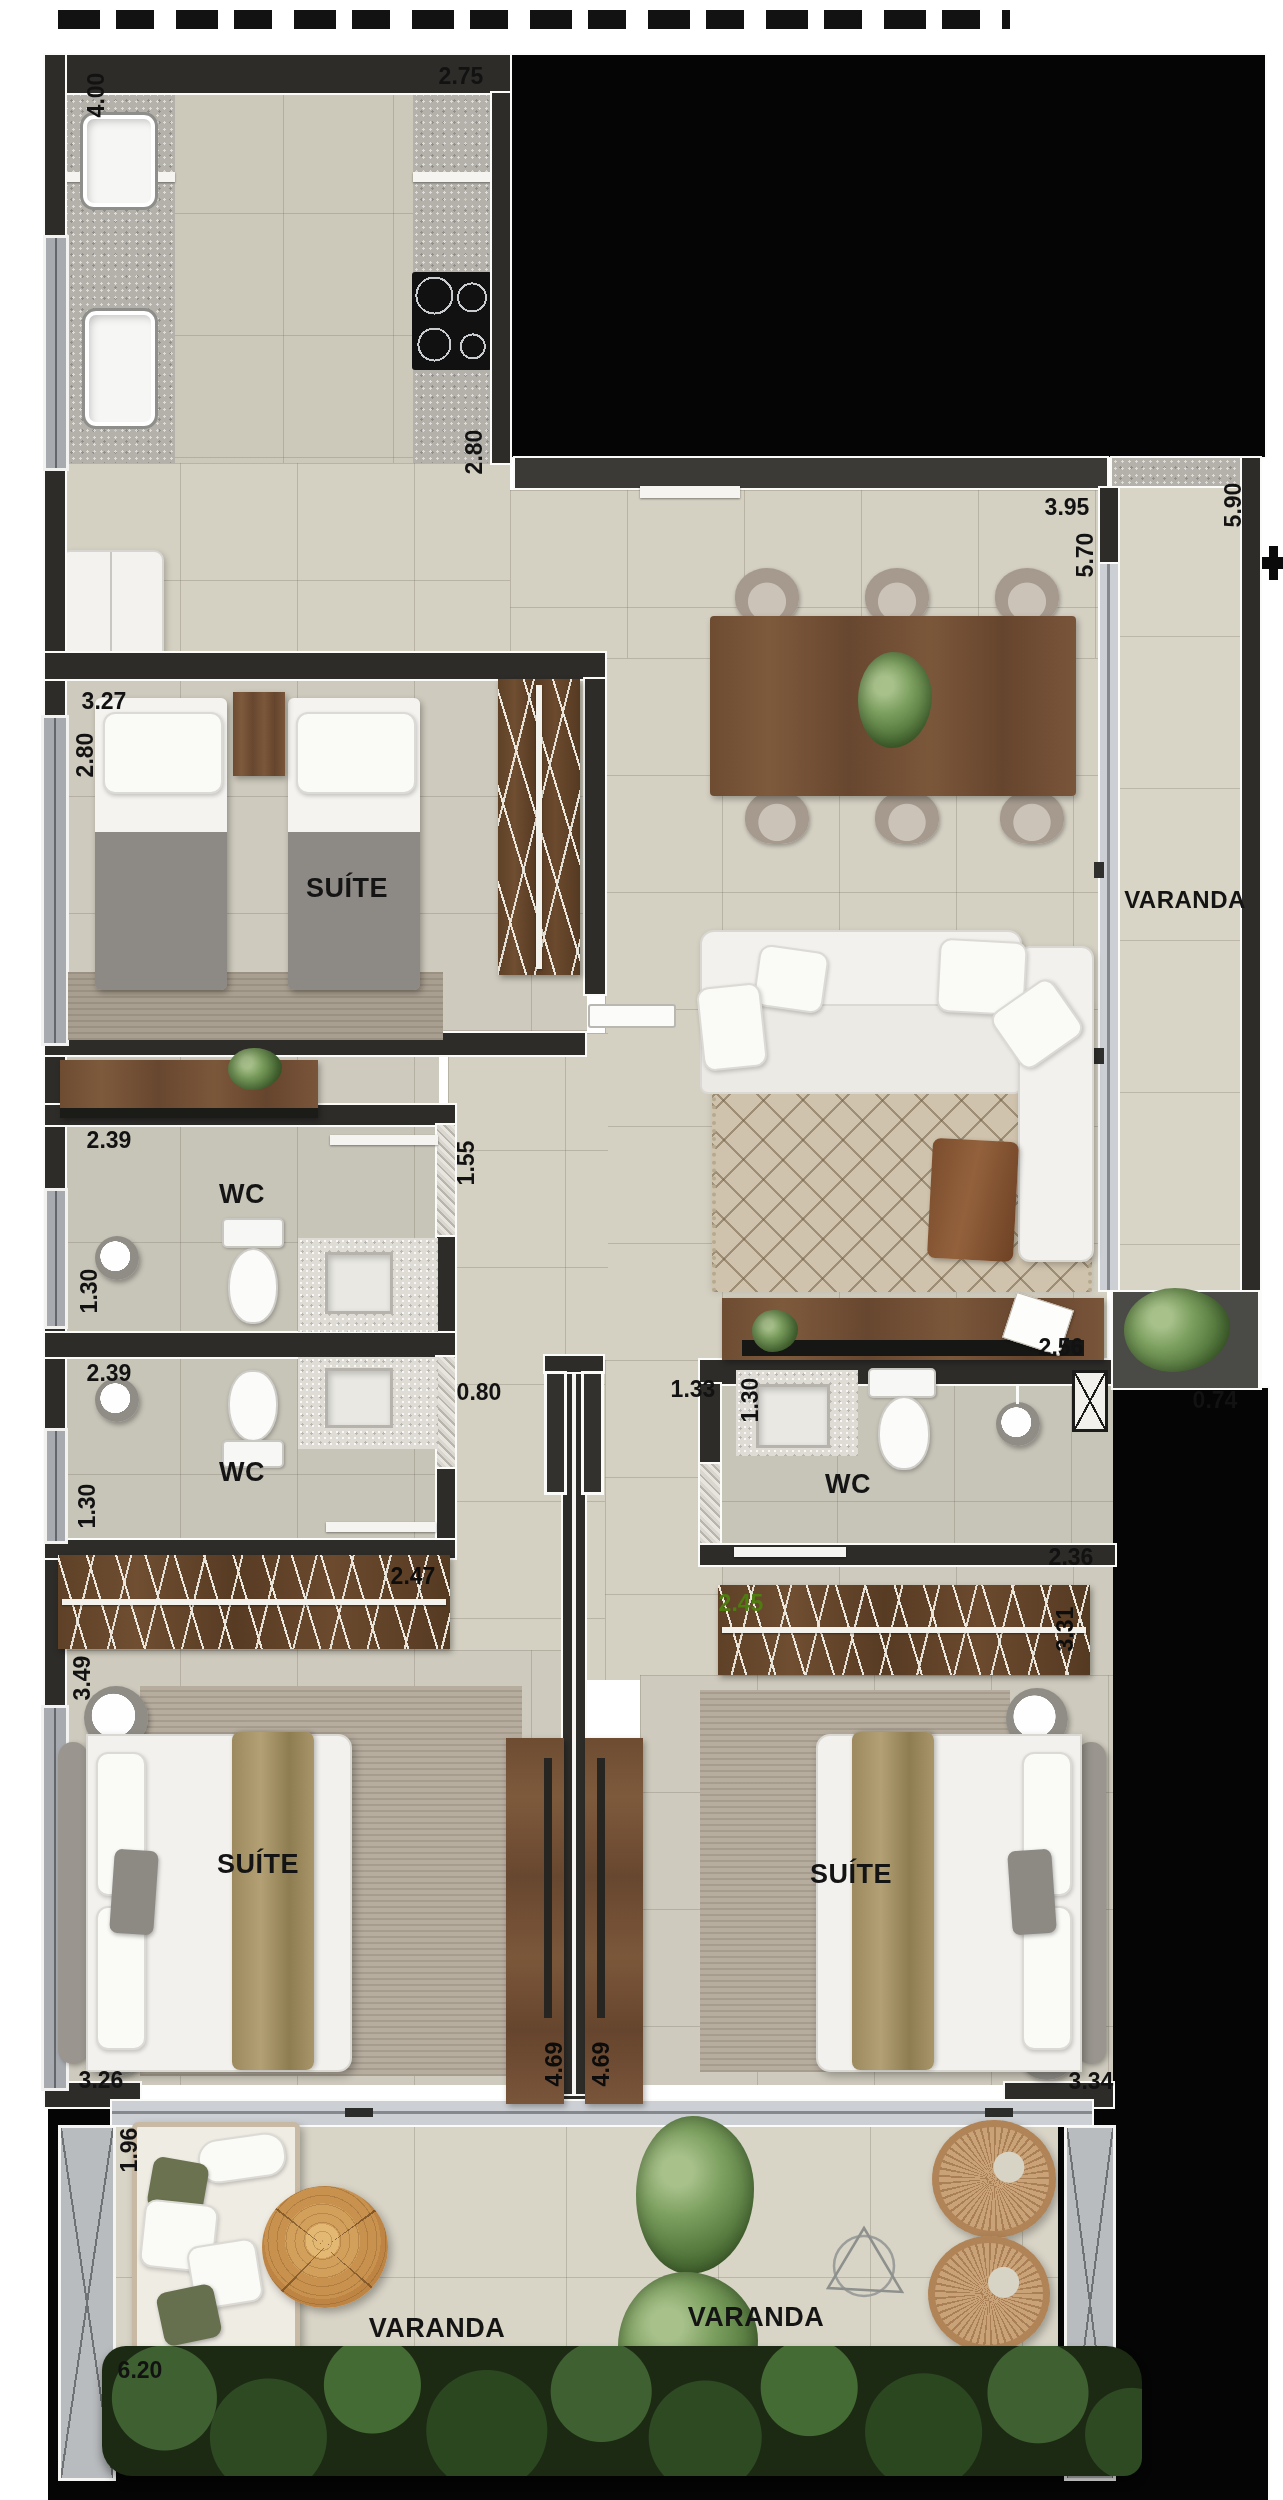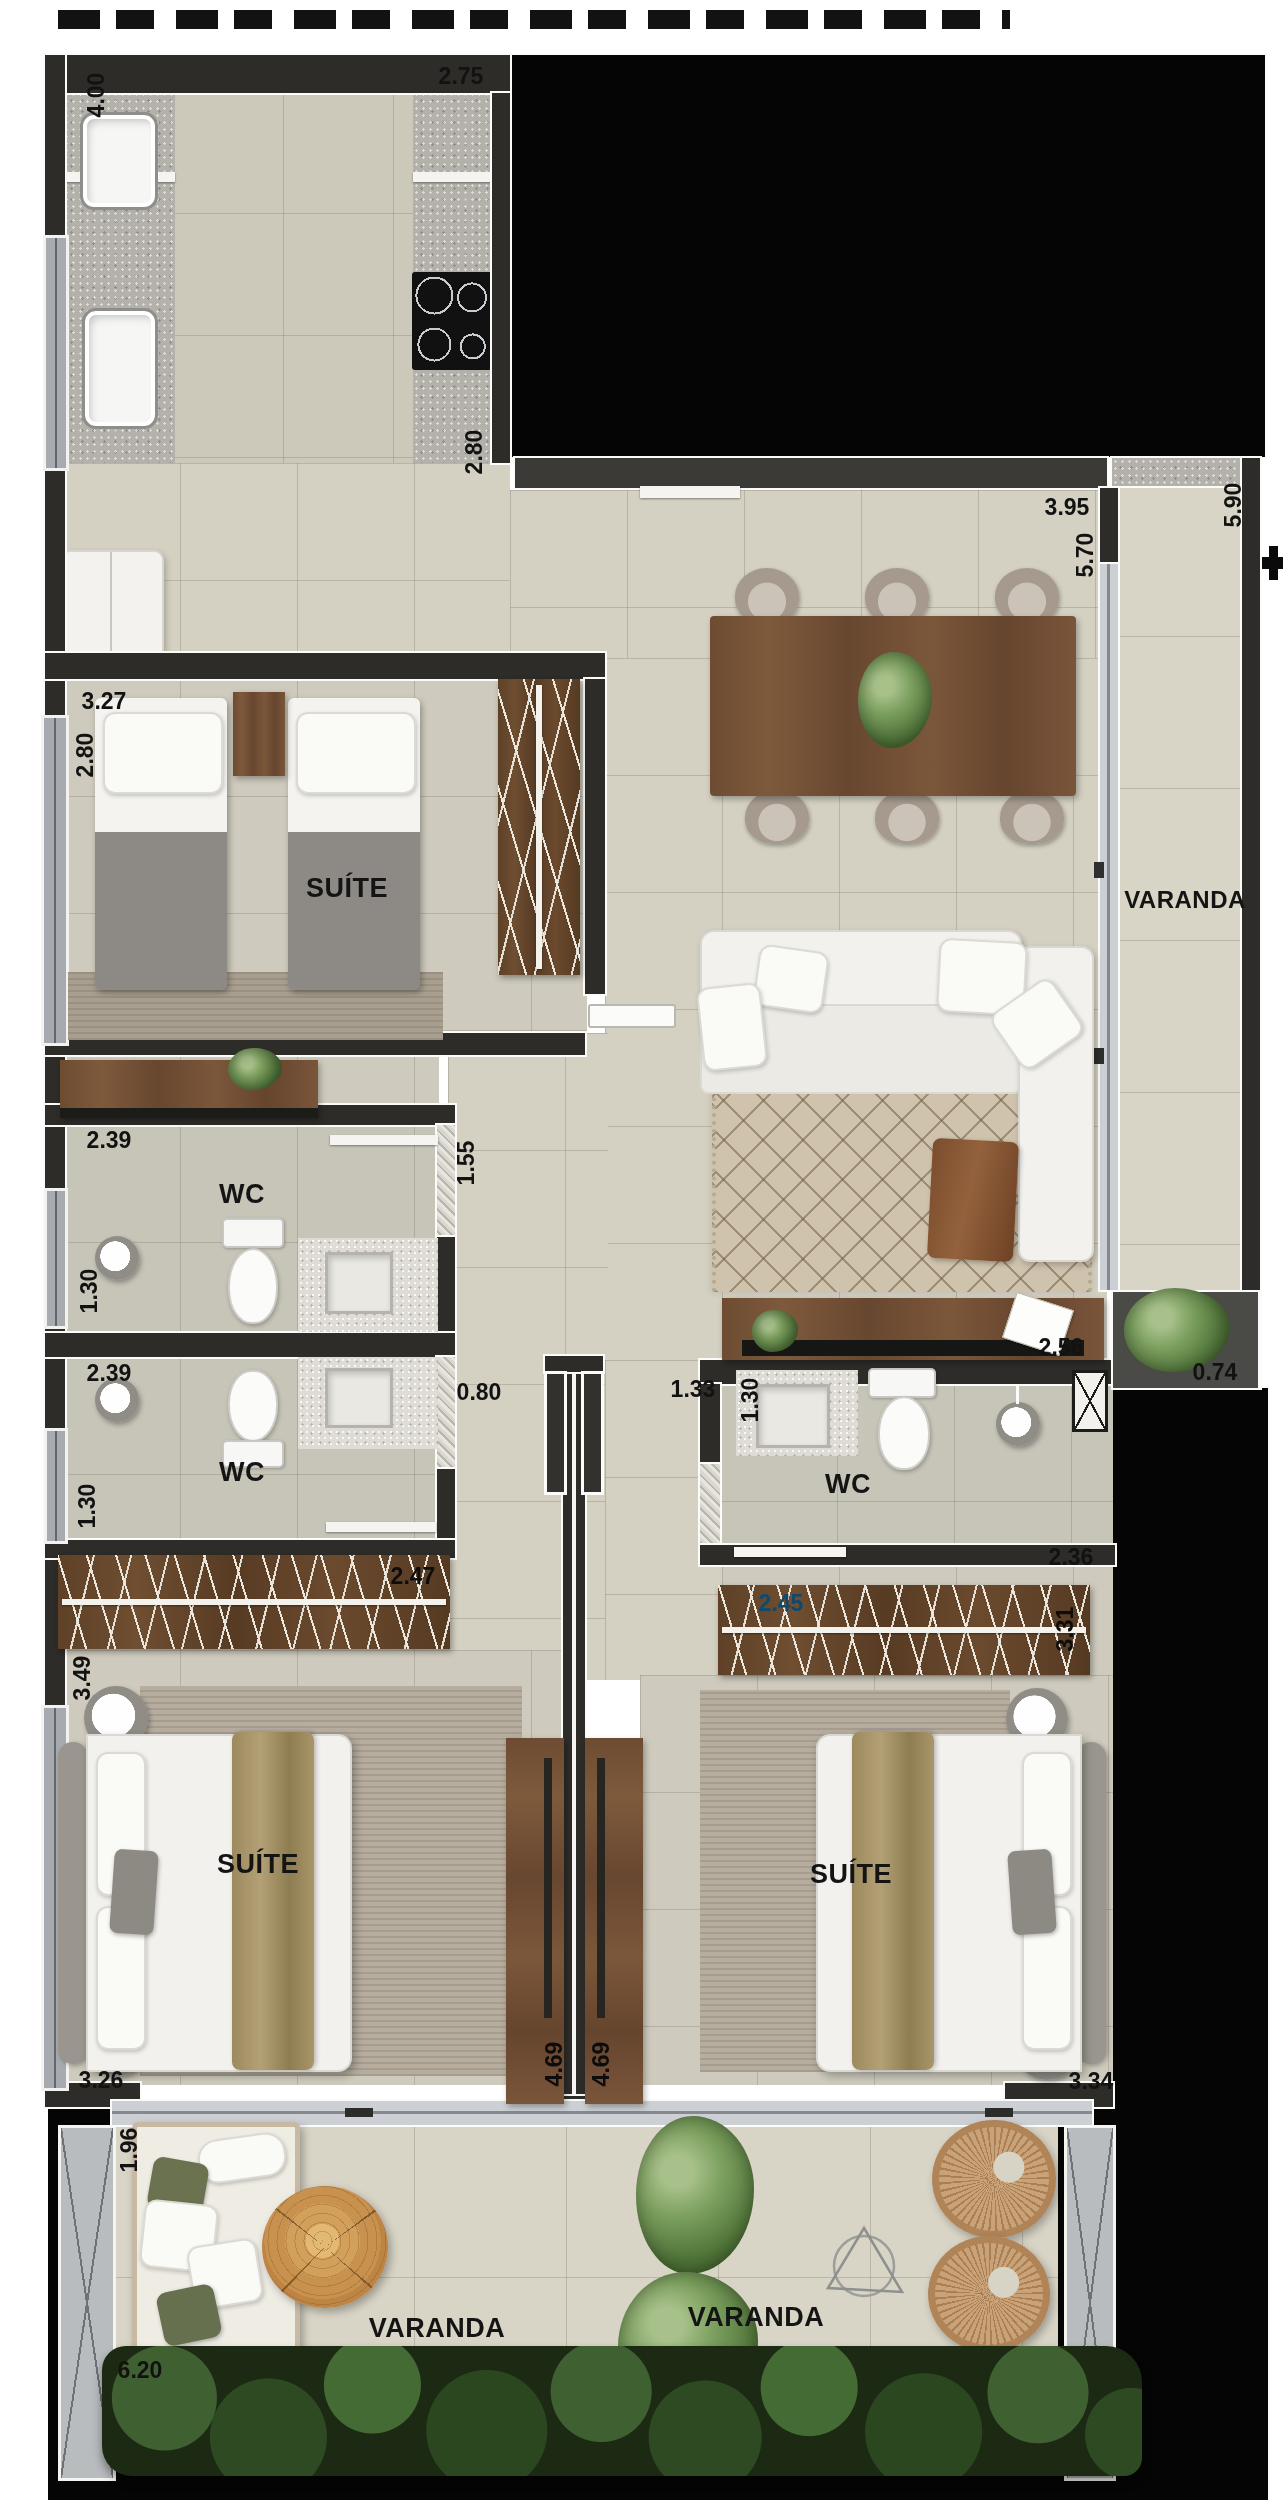--- a/index.html
+++ b/index.html
@@ -344,21 +344,21 @@
   <div class="dim v" style="left:42px;top:1494px;">1.30</div>
   <div class="dim" style="left:434px;top:1380px;">0.80</div>
   <div class="dim" style="left:368px;top:1564px;color:#0d0d0d;">2.47</div>
   <div class="dim v" style="left:37px;top:1666px;">3.49</div>
   <div class="dim" style="left:56px;top:2068px;">3.26</div>
   <div class="dim v" style="left:509px;top:2052px;color:#0c0c0c;">4.69</div>
   <div class="dim v" style="left:556px;top:2052px;color:#0c0c0c;">4.69</div>
   <div class="dim" style="left:648px;top:1377px;">1.33</div>
   <div class="dim v" style="left:705px;top:1388px;">1.30</div>
   <div class="dim" style="left:1016px;top:1335px;">2.56</div>
-  <div class="dim" style="left:1170px;top:1360px;">0.74</div>
+  <div class="dim" style="left:1170px;top:1388px;">0.74</div>
   <div class="dim" style="left:1026px;top:1545px;">2.36</div>
-  <div class="dim" style="left:736px;top:1591px;color:#0c4a6e;">2.45</div>
+  <div class="dim" style="left:696px;top:1591px;color:#4d7c0f;">2.45</div>
   <div class="dim v" style="left:1020px;top:1617px;color:#0d0d0d;">3.31</div>
   <div class="dim" style="left:1046px;top:2069px;">3.34</div>
   <div class="dim v" style="left:84px;top:2138px;">1.96</div>
   <div class="dim" style="left:95px;top:2358px;">6.20</div>
 
 </div>
 
 </body></html>

